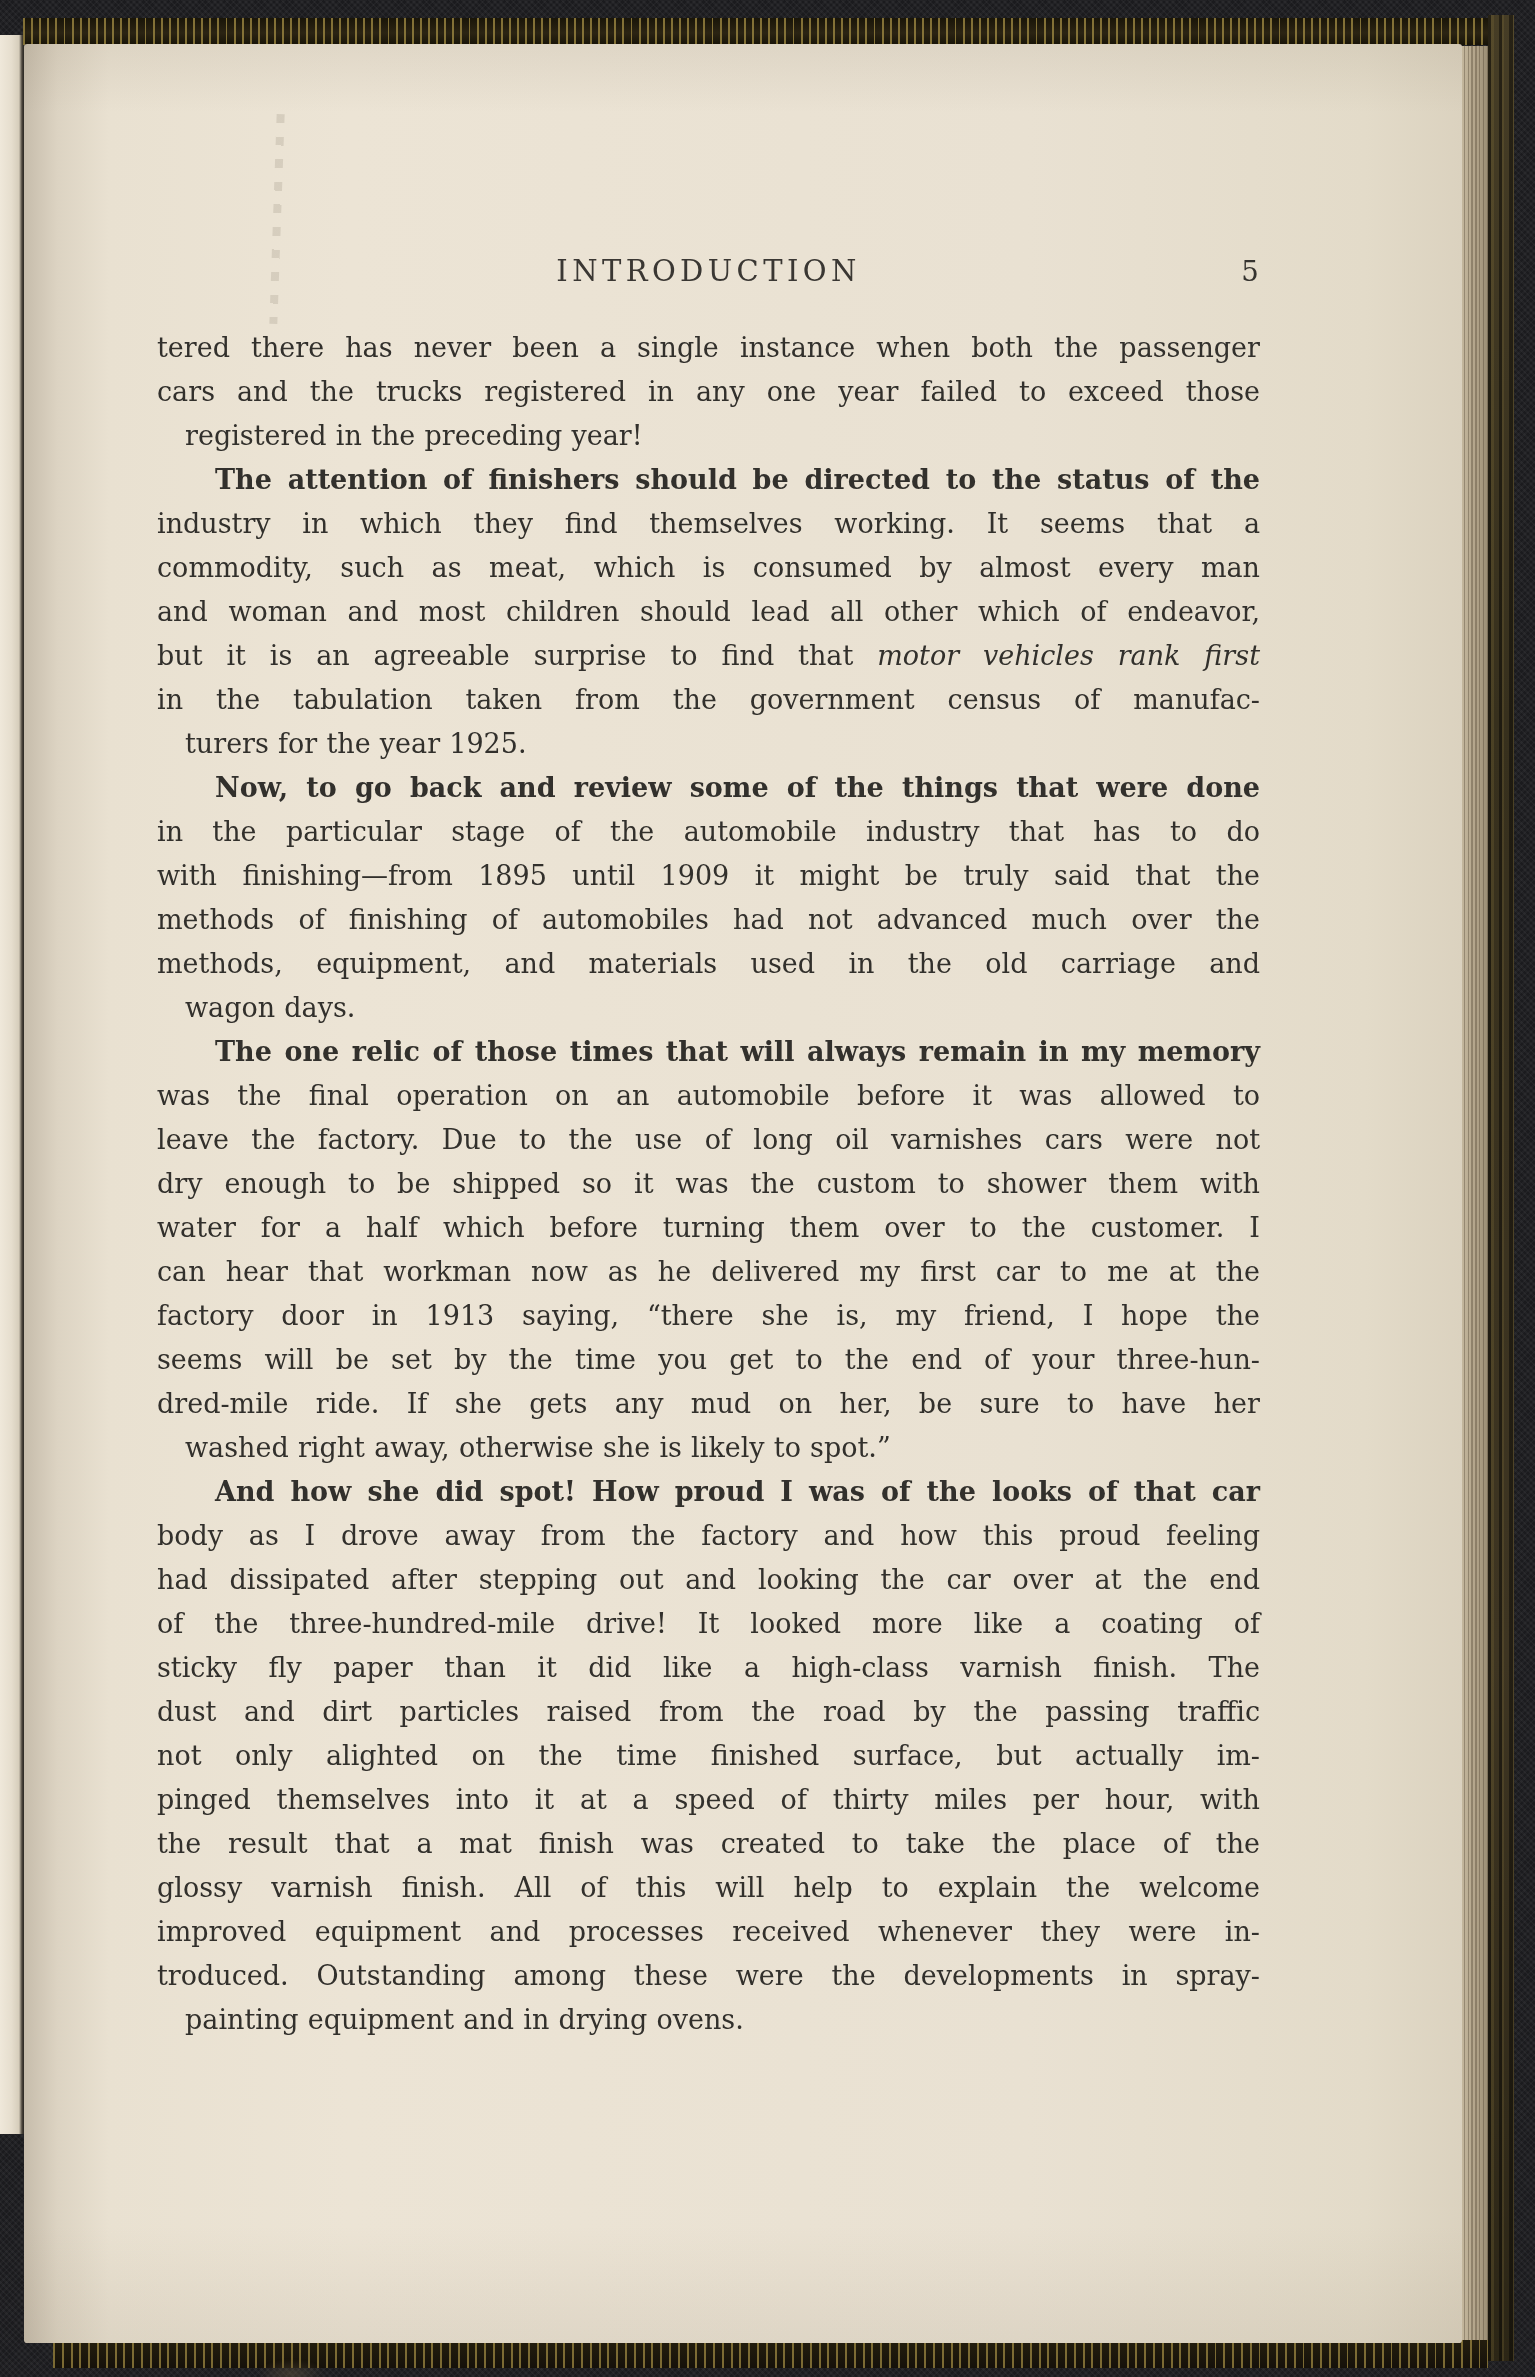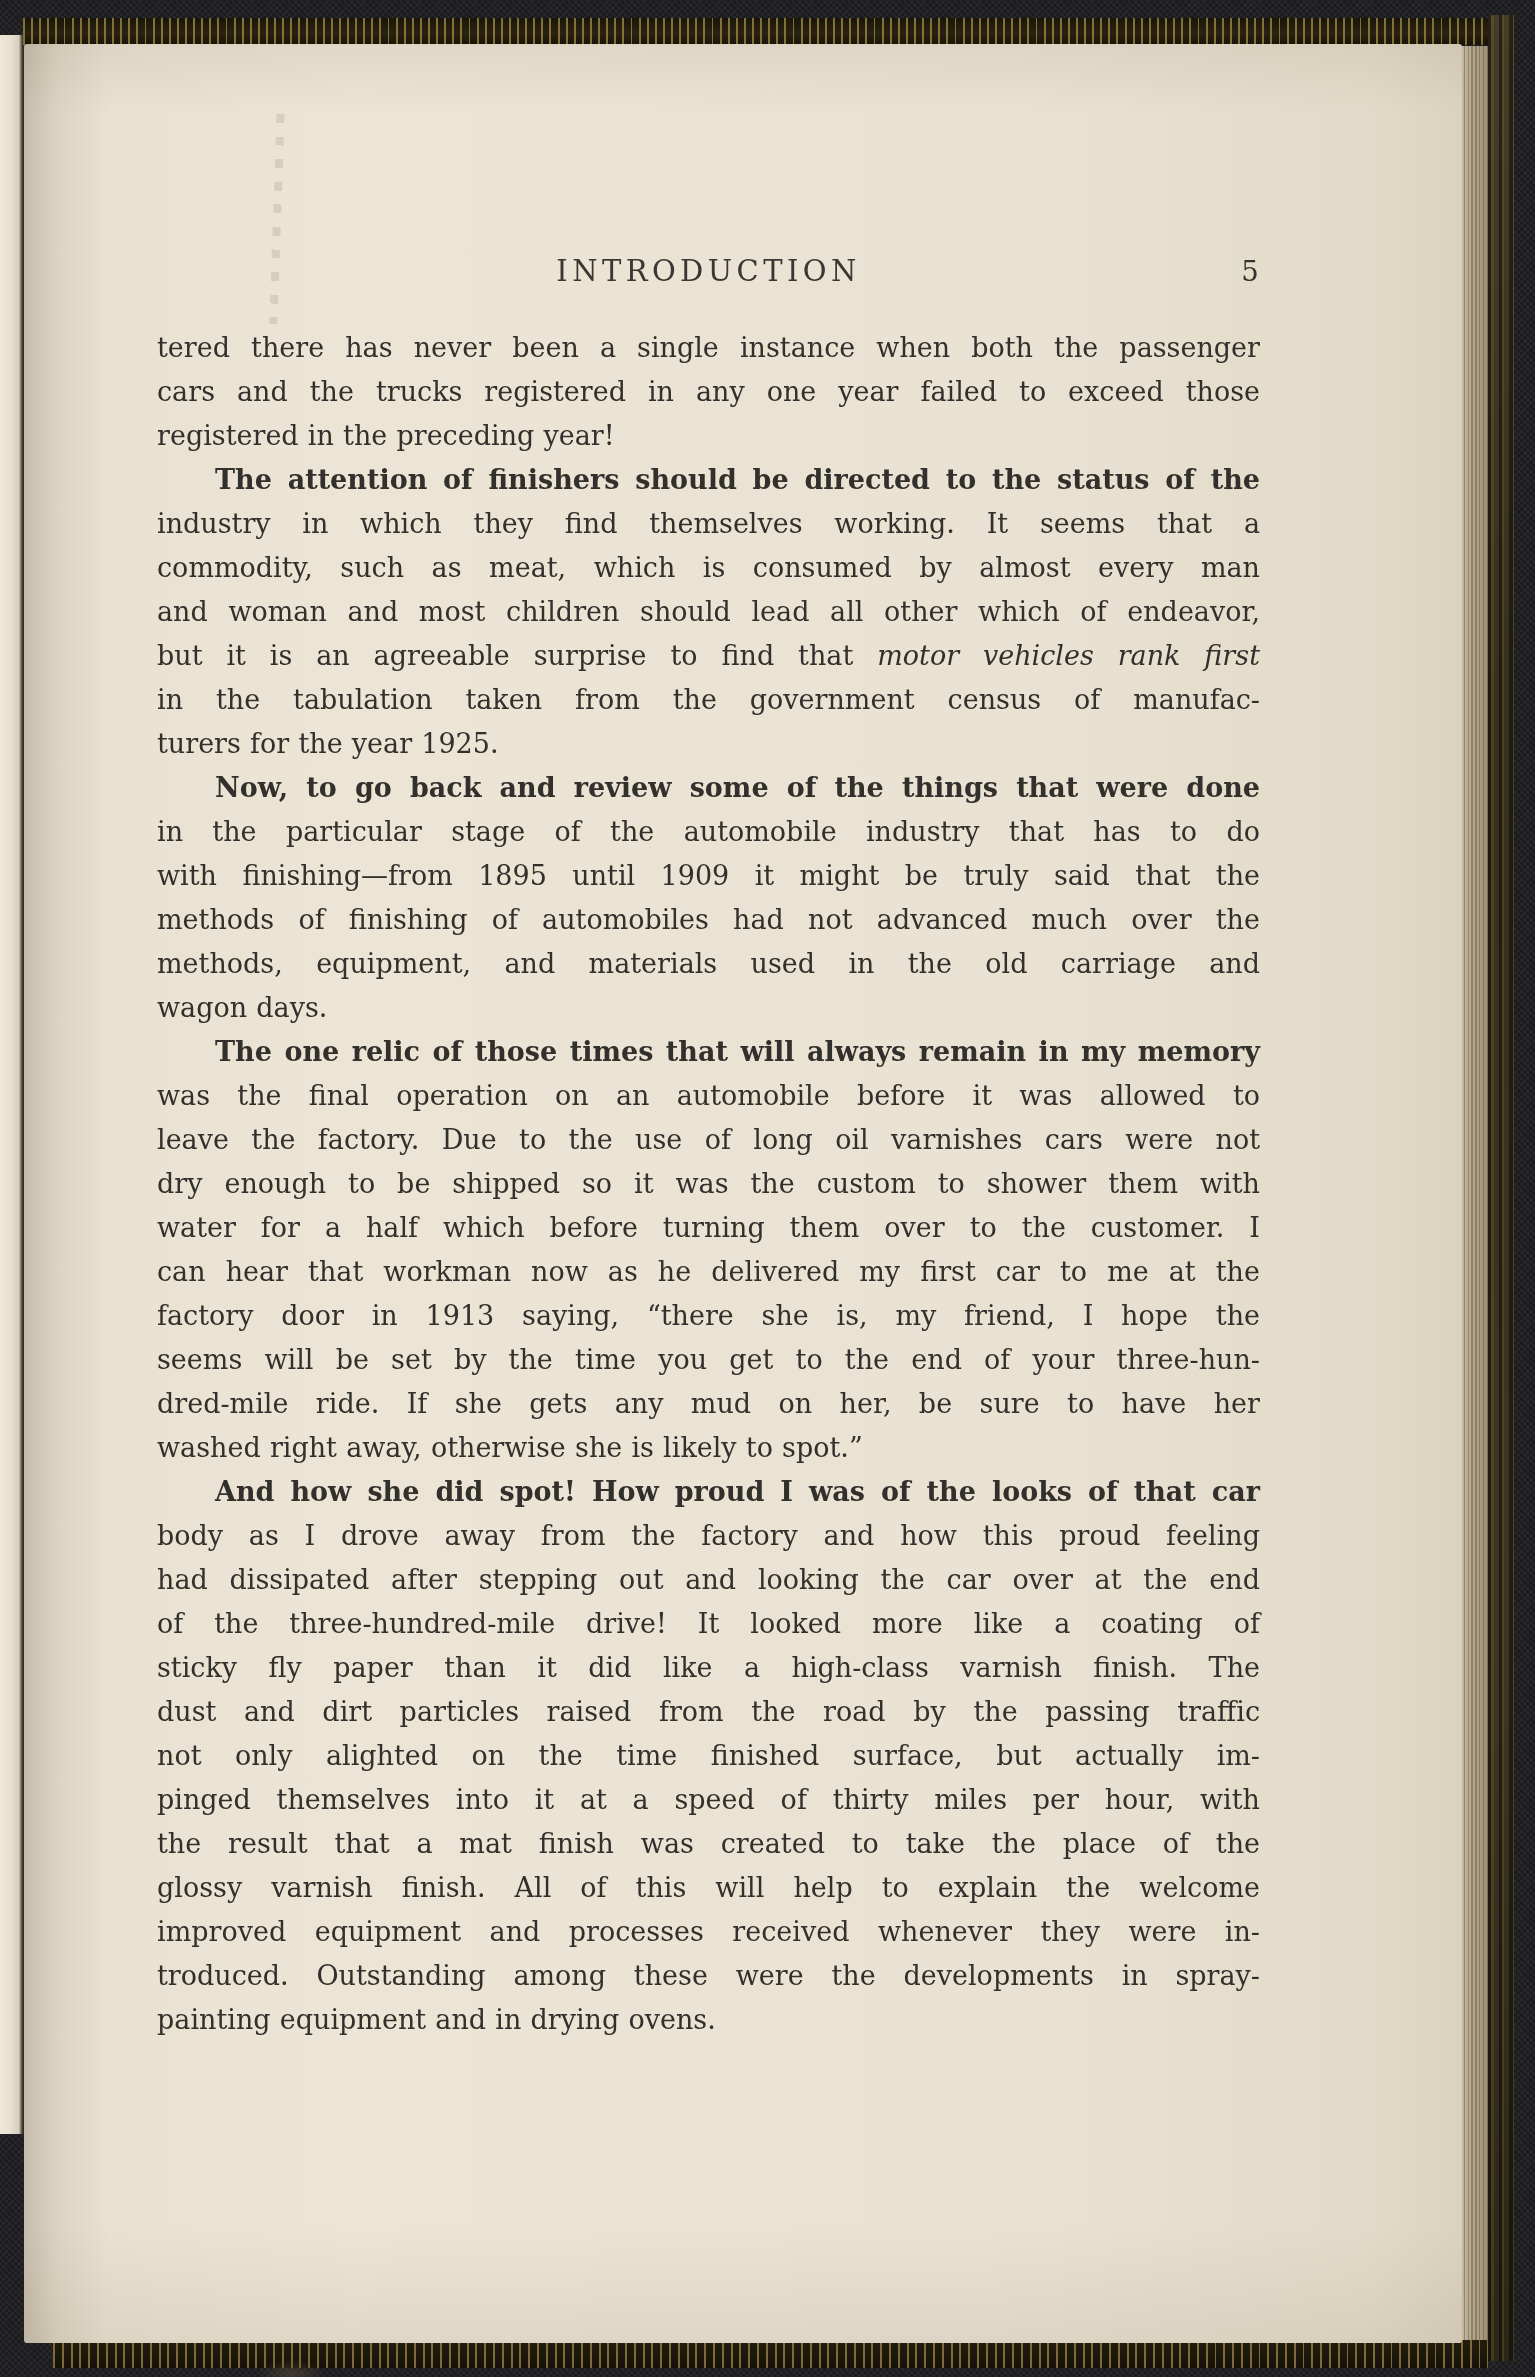--- a/index.html
+++ b/index.html
@@ -75,21 +75,21 @@
   .page-body{
     position:absolute;left:157px;top:326px;width:1103px;
     font-size:27px;line-height:44px;color:#32302c;
   }
   .para{margin:0;}
   .tline{
     height:44px;overflow:visible;
     text-align:justify;text-align-last:justify;
     word-spacing:0.6px;
   }
-  .tline.last{text-align-last:left;}
+  .tline.last{text-align-last:left;margin-left:28px;}
   .para.indent .tline.first{text-indent:58px;font-weight:bold;}
   .tline em{}
 </style>
 </head>
 <body>
 
 <div class="stage">
   <div class="adjacent-page-edge"></div>
   <div class="top-edge-band"></div>
   <div class="cover-edge"></div>

